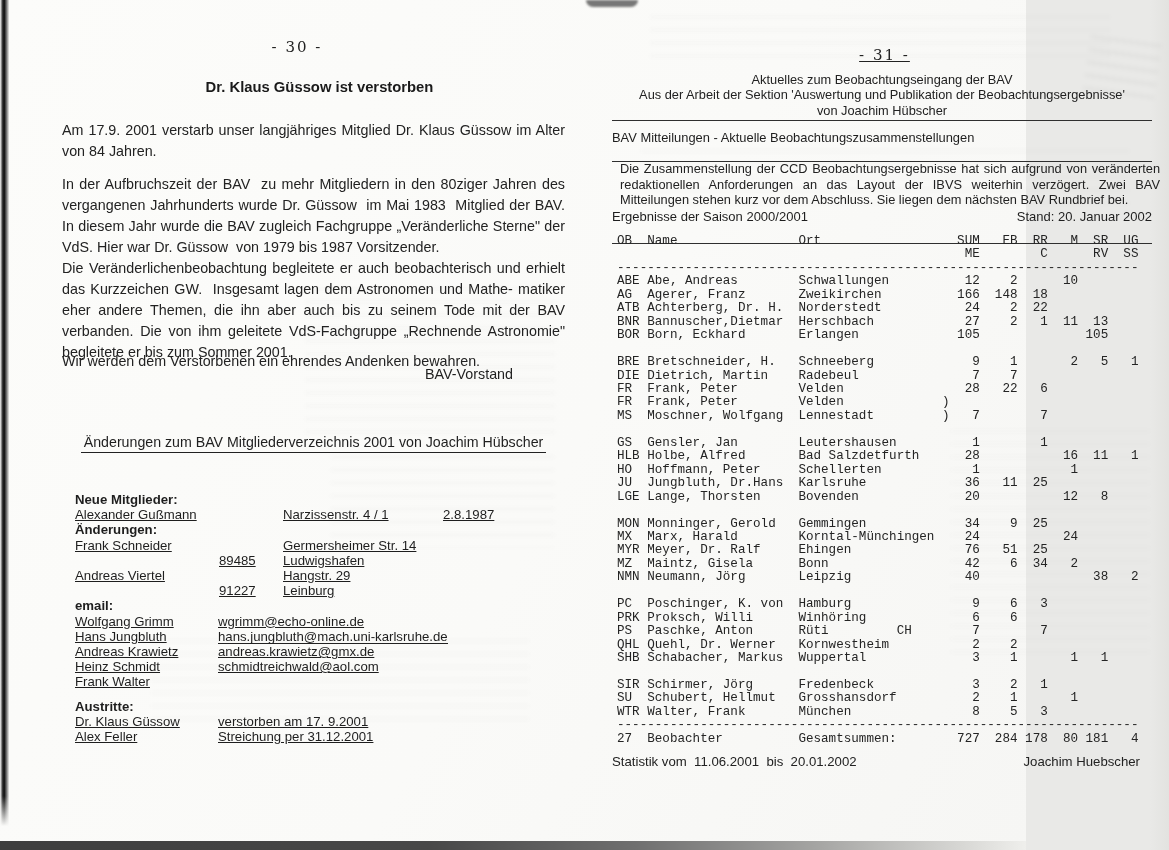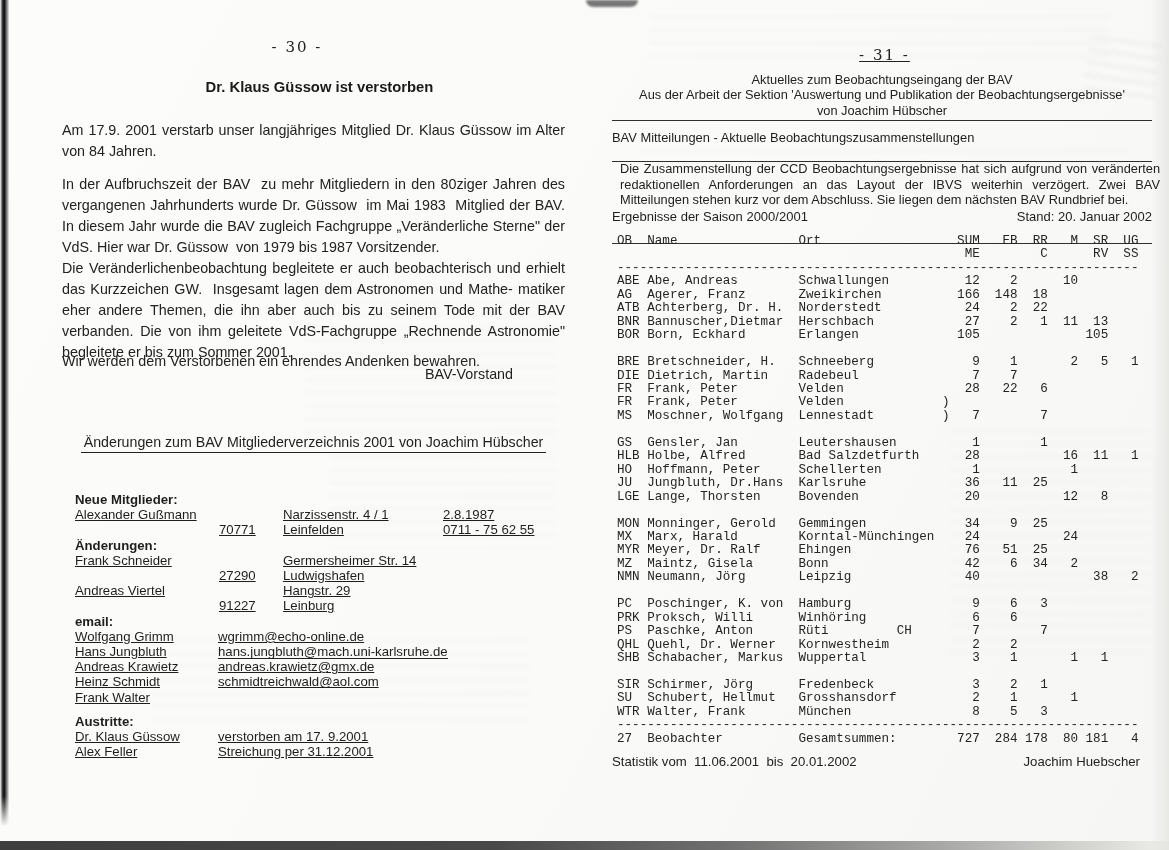--- a/index.html
+++ b/index.html
@@ -1,17 +1,17 @@
 <!DOCTYPE html>
 <html><head>
 <meta charset="utf-8">
 <style>
   html,body{margin:0;padding:0;}
   body{width:1169px;height:850px;overflow:hidden;background:#e9e9e7;}
-  .scan{position:relative;width:1169px;height:850px;background:linear-gradient(118deg,#fcfcfa 0%,#fafaf8 55%,#f6f6f4 100%);color:#1f1f1f;font-family:"Liberation Sans",sans-serif;}
+  .scan{position:relative;width:1026px;height:850px;background:linear-gradient(118deg,#fcfcfa 0%,#fafaf8 55%,#f6f6f4 100%);color:#1f1f1f;font-family:"Liberation Sans",sans-serif;}
   .abs{position:absolute;}
 
   
   .edge-left{left:0;top:0;width:9px;height:826px;background:linear-gradient(to right,#fdfdfd 0%,#2b2b2b 30%,#101010 48%,#6f6f6f 72%,#eaeae8 100%);filter:blur(.4px);}
   .edge-left::after{content:"";position:absolute;bottom:0;left:0;right:0;height:30px;background:linear-gradient(to bottom,rgba(250,250,248,0),#fafaf8);}
   .bottom-band{left:0;right:0;bottom:0;height:9px;background:linear-gradient(to right,#3e3e3e 0%,#484848 42%,#6f6f6f 62%,#a6a6a4 80%,#d8d8d5 94%,#efefec 100%);filter:blur(.5px);}
   .top-blob{left:586;top:0;width:52px;height:7px;background:#4c4c4c;border-radius:0 0 8px 8px;filter:blur(1.3px);opacity:.75;left:586px;}
   .right-fade{left:1150px;top:0;width:19px;height:850px;background:linear-gradient(to right,rgba(216,216,213,0),#dededb);opacity:.6;}
   .smudge{background:repeating-linear-gradient(to bottom,#6a6a6a 0px,#6a6a6a 2.5px,transparent 2.5px,transparent 13px);filter:blur(2px);}
 
@@ -71,39 +71,33 @@
 
     <div class="abs members">
       <div class="sec-label">Neue Mitglieder:</div>
       <div class="m-rows">
         <div class="mrow">
           <span>Alexander Gußmann</span>
           <span></span>
           <span>Narzissenstr. 4 / 1</span>
           <span>2.8.1987</span>
         </div>
-        <div class="mrow">
-          <span></span>
-          <span>70771</span>
-          <span>Leinfelden</span>
-          <span>0711 - 75 62 55</span>
-        </div>
       </div>
 
       <div class="sec-label">Änderungen:</div>
       <div class="m-rows">
         <div class="mrow">
           <span>Frank Schneider</span>
           <span></span>
           <span>Germersheimer Str. 14</span>
           <span></span>
         </div>
         <div class="mrow">
           <span></span>
-          <span>27290</span>
+          <span>89485</span>
           <span>Ludwigshafen</span>
           <span></span>
         </div>
         <div class="mrow">
           <span>Andreas Viertel</span>
           <span></span>
           <span>Hangstr. 29</span>
           <span></span>
         </div>
         <div class="mrow">

